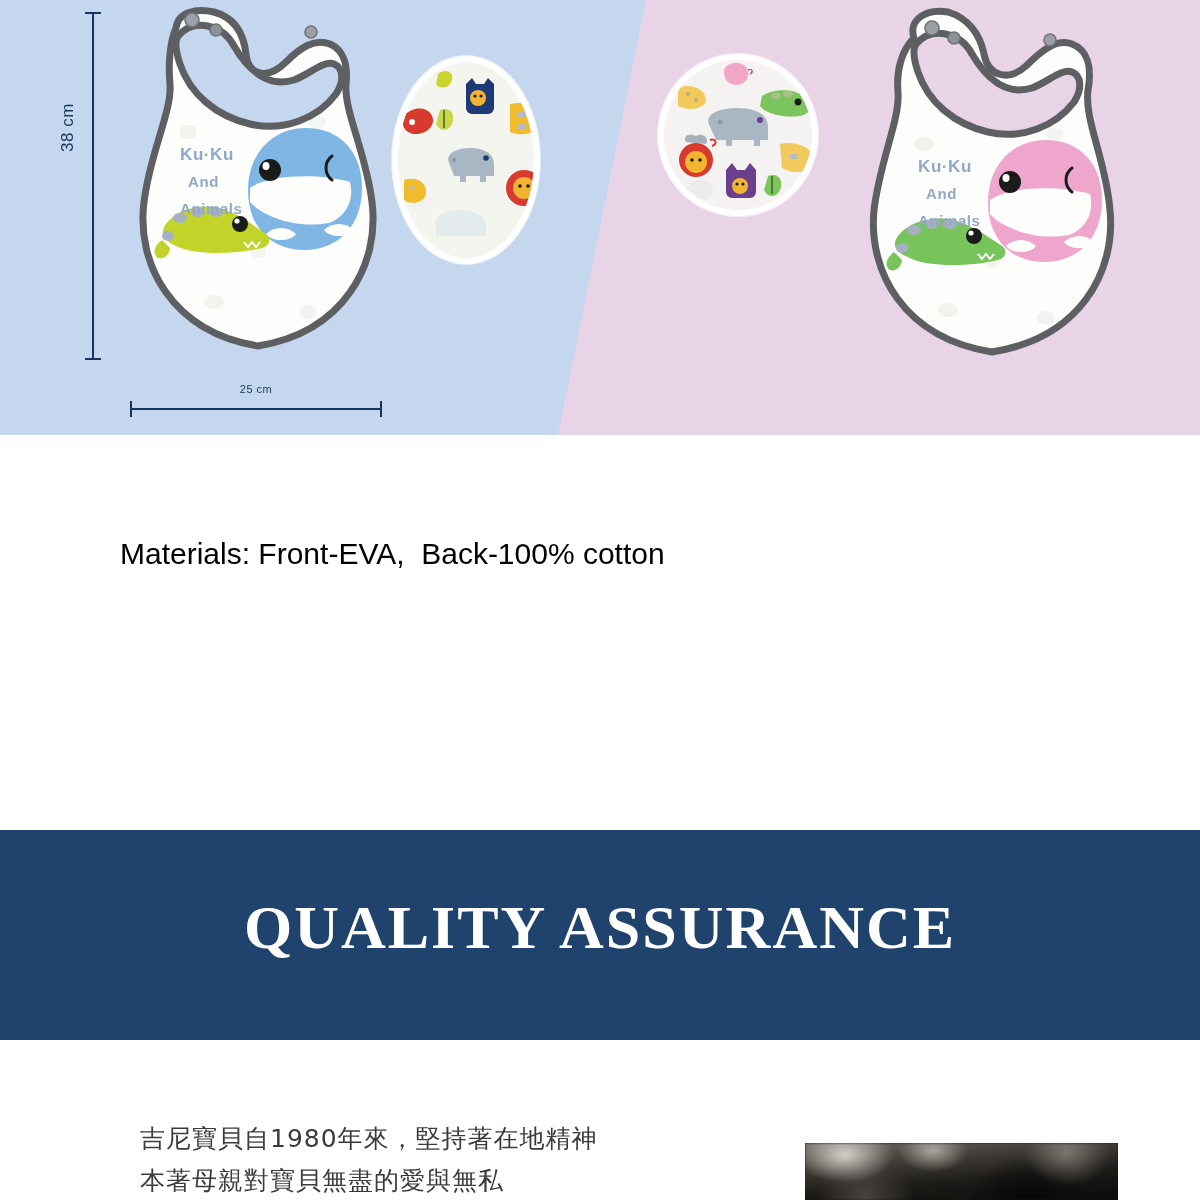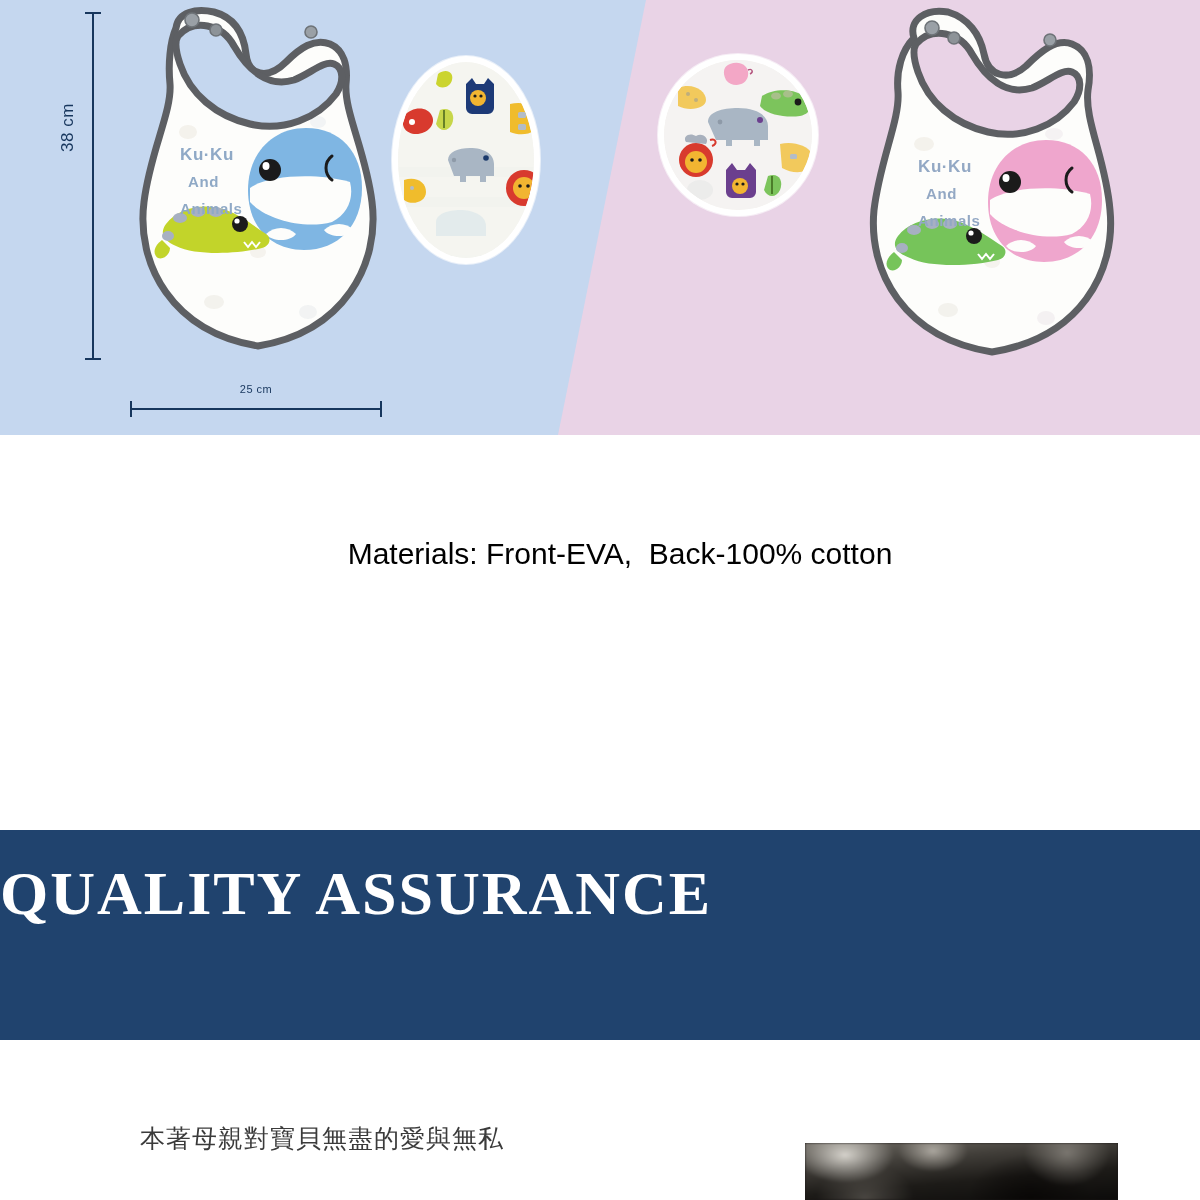--- a/index.html
+++ b/index.html
@@ -71,31 +71,30 @@
   .inset-inner { position:absolute; inset:0; border-radius:50%; overflow:hidden; }
 
   
   .specs {
     position:absolute; left:120px; top:520px; width:1000px;
     color:#000000;
   }
   .spec-line {
     font-size:30px; line-height:68px; white-space:pre;
     font-family:"Liberation Sans", sans-serif;
-    text-align:center;
   }
 
   
   .qa-band {
     position:absolute; left:0; top:830px; width:1200px; height:210px;
     background:#20436e;
   }
   .qa-title {
-    position:absolute; left:0; top:858px; width:1200px;
-    color:#ffffff;
+    position:absolute; left:0; top:892px; width:1200px;
+    text-align:center; color:#ffffff;
     font-family:"Liberation Serif", serif;
     font-size:62px; font-weight:700; letter-spacing:2px;
   }
 
   
   .story {
     position:absolute; left:140px; top:1118px; width:620px;
   }
   .story-line {
     font-size:25px; line-height:42px; color:#3b3b3b;
@@ -371,17 +370,18 @@
 </div>
 
 <div class="specs">
   <div class="spec-line">Materials: Front-EVA,  Back-100% cotton</div>
 </div>
 
 <div class="qa-band"></div>
 <div class="qa-title">QUALITY ASSURANCE</div>
 
 <div class="story">
+  <div class="story-line">吉尼寶貝自1980年來，堅持著在地精神</div>
   <div class="story-line">本著母親對寶貝無盡的愛與無私</div>
 </div>
 <div class="story-photo">
   <div class="ph"></div>
 </div>
 
 </body></html>

